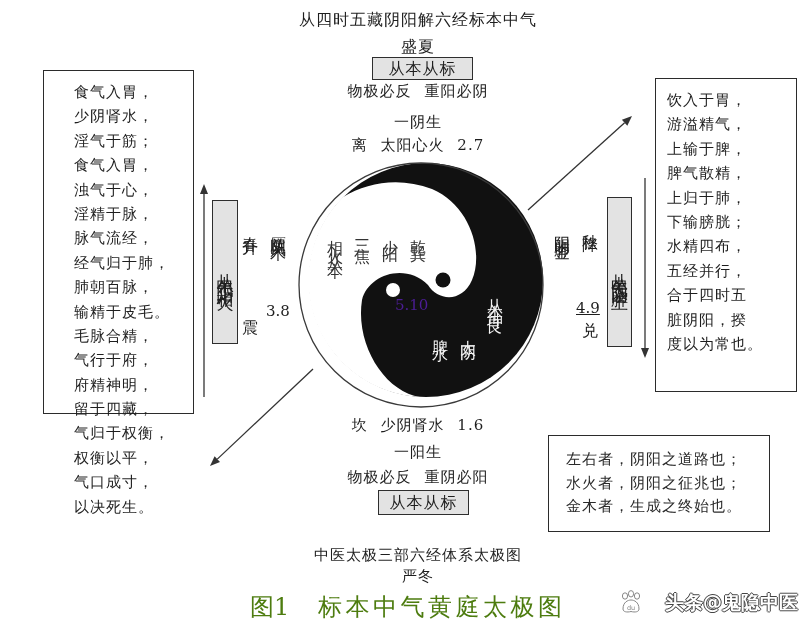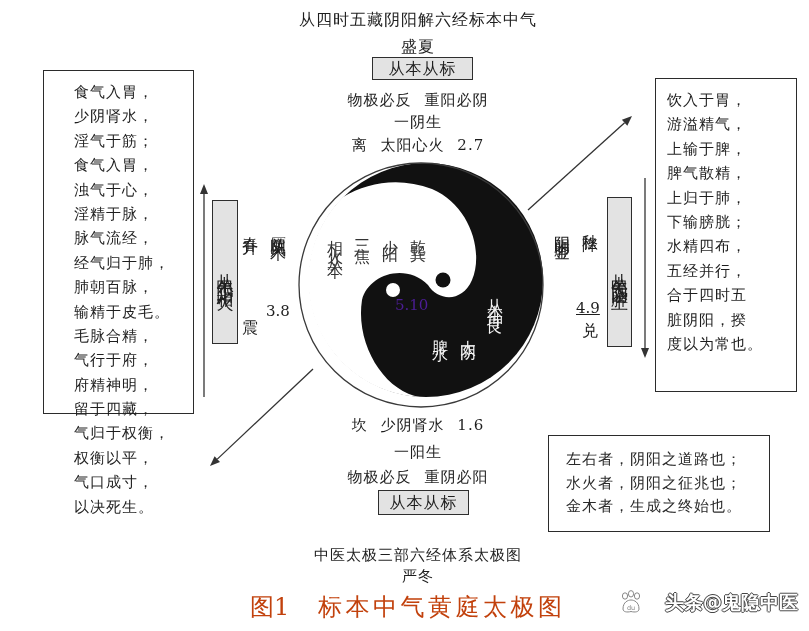--- a/index.html
+++ b/index.html
@@ -36,21 +36,21 @@
   }
   .yang-txt { color:#333333; letter-spacing:7.5px; }
   .yin-txt { color:#f4f4f4; }
   .num { position:absolute; z-index:2; font-size:15px; line-height:16px; white-space:nowrap; }
   .quote-box {
     position:absolute; z-index:1; box-sizing:border-box;
     border:1.5px solid #2b2b2b; background:#ffffff;
   }
   .ql { font-size:15px; line-height:24.4px; height:24.4px; letter-spacing:1px; white-space:nowrap; }
   .qlb { font-size:15px; line-height:23.5px; height:23.5px; letter-spacing:1px; white-space:nowrap; color:#2a2a2a; }
-  .caption { position:absolute; z-index:2; font-size:24px; line-height:26px; color:#c2410c; white-space:nowrap; }
+  .caption { position:absolute; z-index:2; font-size:24px; line-height:26px; color:#4d7c0f; white-space:nowrap; }
   .wm-text {
     position:absolute; z-index:3; left:665px; top:591px; font-size:19px; line-height:22px;
     color:#ffffff; white-space:nowrap; font-family:"DejaVu Sans", sans-serif; font-weight:bold;
     text-shadow: 1px 0 0 #444, -1px 0 0 #444, 0 1px 0 #444, 0 -1px 0 #444;
   }
 </style>
 </head>
 <body>
 
 <svg class="layer" width="809" height="631" viewBox="0 0 809 631">
@@ -84,21 +84,21 @@
     <line x1="645" y1="178" x2="645" y2="349" stroke="#333" stroke-width="1.3"></line>
     <polygon points="645,358 641,348 649,348" fill="#333"></polygon>
   </g>
 </svg>
 
 <div class="ctr title-top" style="top:11px;">从四时五藏阴阳解六经标本中气</div>
 <div class="ctr" style="top:38px;font-size:16px;">盛夏</div>
 <div class="hbox" style="left:372px;top:57px;width:101px;height:23px;">
   <span>从本从标</span>
 </div>
-<div class="ctr" style="top:91px;text-align:center;">物极必反 重阳必阴</div>
+<div class="ctr" style="top:82px;text-align:center;">物极必反 重阳必阴</div>
 <div class="ctr" style="top:113px;">一阴生</div>
 <div class="ctr" style="top:136px;">离 太阳心火 2.7</div>
 
 <div class="vbox" style="left:212px;top:200px;width:26px;height:144px;">
   <span class="vtxt">从中气少阳相火</span>
 </div>
 <div class="vcol" style="left:242px;top:224px;letter-spacing:2px;">春升</div>
 <div class="vcol" style="left:270px;top:224px;letter-spacing:2.5px;">厥阴风木</div>
 <div class="vcol" style="left:242px;top:307px;">震</div>
 <div class="num" style="left:266px;top:303px;">3.8</div>

